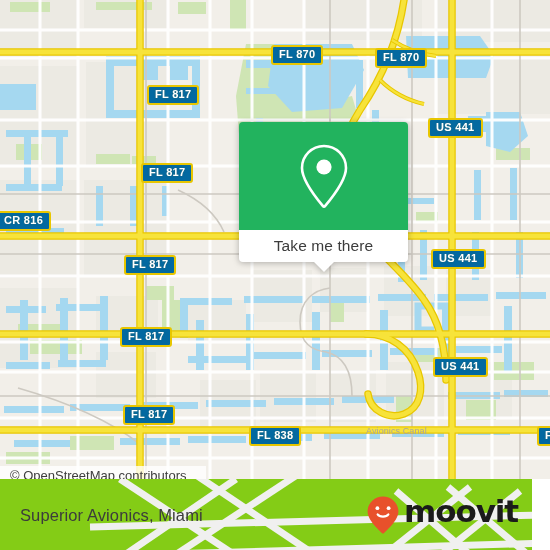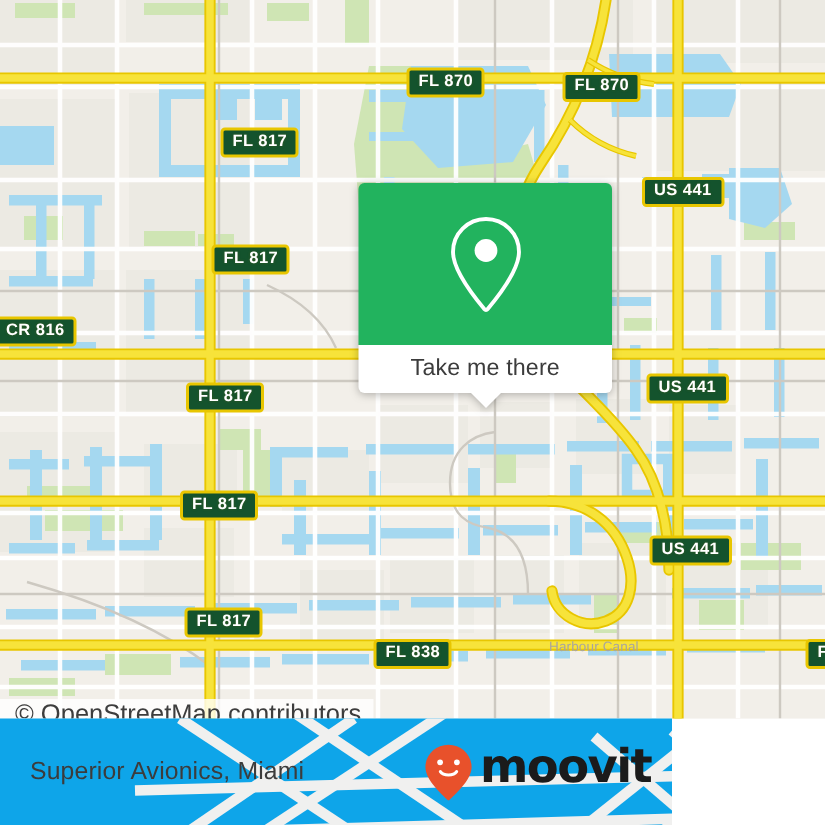--- a/index.html
+++ b/index.html
@@ -29,21 +29,21 @@
     width: 550px;
     height: 479px;
     overflow: hidden;
     background: #f2efe9;
   }
   #map-svg { position:absolute; left:0; top:0; }
 
   
   .shield {
     position: absolute;
-    background: #14532d;
+    background: #0369a1;
     border: 2px solid #e8c600;
     border-radius: 3px;
     color: #ffffff;
     font-size: 11px;
     font-weight: bold;
     font-family: "Liberation Sans", sans-serif;
     letter-spacing: 0.3px;
     padding: 1px 6px 2px 6px;
     line-height: 13px;
     white-space: nowrap;
@@ -108,36 +108,36 @@
   }
 
   
   #osm-attr {
     position: absolute;
     left: 0;
     top: 466px;
     height: 19px;
     display: flex;
     align-items: center;
-    padding: 0 8px 0 10px;
+    padding: 0 19px 0 10px;
     background: rgba(255,255,255,0.80);
     color: #3d3d3d;
-    font-size: 17px;
+    font-size: 13px;
     font-family: "Liberation Sans", sans-serif;
     white-space: nowrap;
   }
 
   
   #footer {
     position: absolute;
     left: 0;
     top: 479px;
-    width: 448px;
+    width: 532px;
     height: 71px;
-    background: #0ea5e9;
+    background: #84cc16;
     overflow: hidden;
   }
   #footer-watermark {
     position: absolute;
     left: 0; top: -14px;
     opacity: 1;
   }
   #footer-title {
     position: absolute;
     left: 20px;
@@ -394,21 +394,21 @@
     <div class="shield" style="left:-4px;top:211px;">CR 816</div>
     <div class="shield" style="left:124px;top:255px;">FL 817</div>
     <div class="shield" style="left:431px;top:249px;">US 441</div>
     <div class="shield" style="left:120px;top:327px;">FL 817</div>
     <div class="shield" style="left:433px;top:357px;">US 441</div>
     <div class="shield" style="left:123px;top:405px;">FL 817</div>
     <div class="shield" style="left:249px;top:426px;">FL 838</div>
     <div class="shield" style="left:537px;top:426px;">FL</div>
 
     <div class="placelabel" style="left:348px;top:183px;">iver Canal</div>
-    <div class="placelabel blurry" style="left:366px;top:426px;">Harbour Canal</div>
+    <div class="placelabel blurry" style="left:366px;top:426px;">Avionics Canal</div>
 
     <div id="popup">
       <div id="popup-head">
         <svg width="52" height="66" viewBox="0 0 52 66" xmlns="http://www.w3.org/2000/svg">
           <path d="M26 3 C 13.8 3 4 12.8 4 25 C 4 38 19 56 25 63.2 C 25.5 63.8 26.5 63.8 27 63.2 C 33 56 48 38 48 25 C 48 12.8 38.2 3 26 3 Z" fill="none" stroke="#ffffff" stroke-width="2.6" stroke-linejoin="round"></path>
           <circle cx="26" cy="24" r="7.6" fill="#ffffff"></circle>
         </svg>
       </div>
       <div id="popup-foot">
         <span id="popup-label">Take me there</span>

